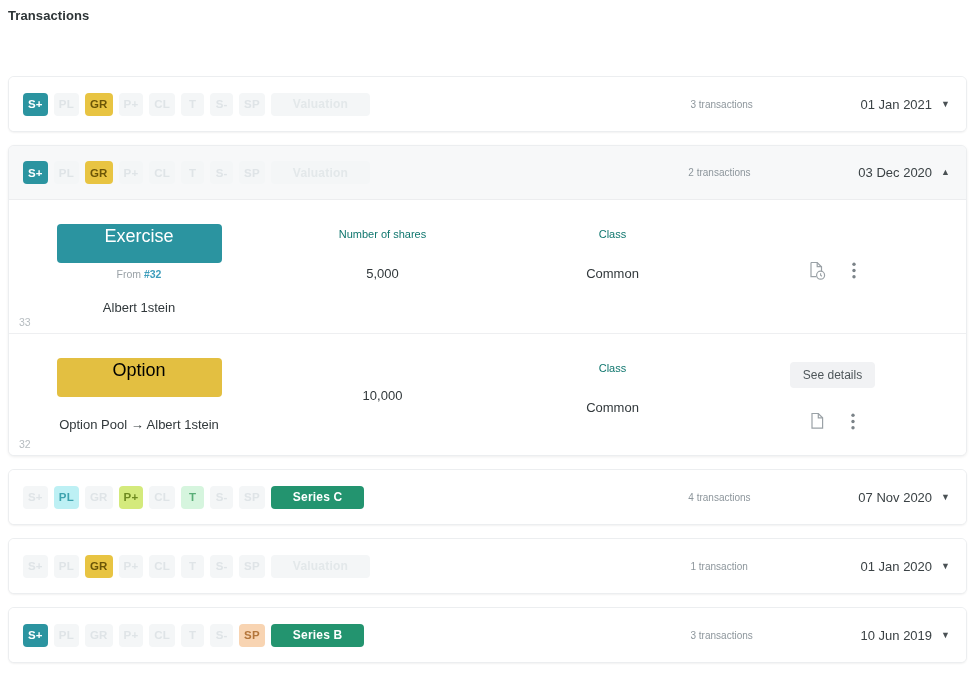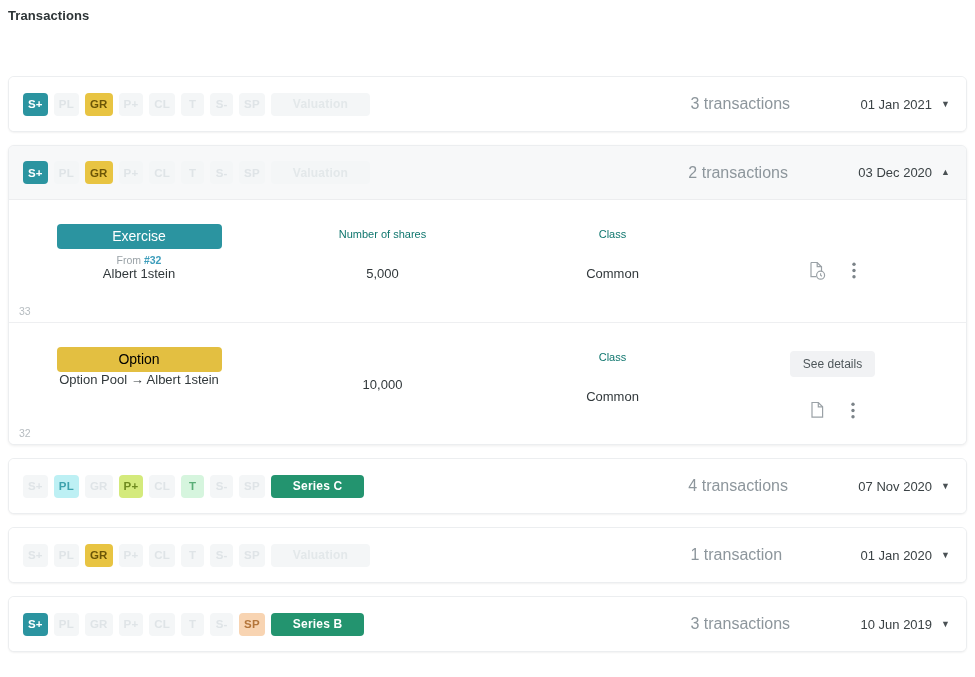--- a/index.html
+++ b/index.html
@@ -57,21 +57,21 @@
   .tag-gr  { background: #e8c442; color: #6b5507; }
   .tag-pl  { background: #bdf0f4; color: #3da3ae; }
   .tag-pplus { background: #d4ea7c; color: #6f8a1f; }
   .tag-t   { background: #d6f5de; color: #59ae77; }
   .tag-spc { background: #f8d4b2; color: #b4763b; }
   .tag-series { background: #23946f; color: #ffffff; }
 
   .hdr-spacer { flex: 1 1 auto; }
 
   .tx-count {
-    font-size: 16px; color: #8d969c;
+    font-size: 10px; color: #8d969c;
     width: 170px; text-align: left;
     flex: 0 0 auto;
   }
   .hdr-date {
     font-size: 13px; color: #3b4245;
     display: flex; align-items: center; gap: 9px;
     flex: 0 0 auto; white-space: nowrap;
   }
   .caret { font-size: 9px; color: #4a5154; line-height: 1; }
 
@@ -81,30 +81,30 @@
     display: flex; align-items: flex-start;
     padding: 22px 16px 18px 14px;
     background: #ffffff;
     min-height: 122px;
   }
   .tx-row + .tx-row { border-top: 1px solid #eeeff1; }
 
   .col-type { width: 232px; flex: 0 0 232px; text-align: center; padding-top: 2px; }
   .type-btn {
     display: block; width: 165px; margin: 0 auto;
-    height: 25px; line-height: 25px;
+    height: 39px; line-height: 25px;
     border-radius: 4px;
-    font-size: 14px; text-align: center;
+    font-size: 18px; text-align: center;
     cursor: pointer;
   }
   .type-exercise { background: #2b94a0; color: #ffffff; }
   .type-option { background: #e3bf41; color: #000000; }
   .type-sub { font-size: 10.5px; color: #9aa2a7; margin-top: 5px; }
   .type-sub .ref { color: #3d9dbb; font-weight: bold; }
-  .party { font-size: 13px; color: #31383b; }
+  .party { font-size: 13px; color: #31383b; margin-top: 20px; }
 
   .col-mid { width: 255px; flex: 0 0 255px; text-align: center; padding-top: 6px; }
   .col-class { width: 205px; flex: 0 0 205px; text-align: center; padding-top: 6px; }
   .col-head { font-size: 11px; color: #0f766e; text-align: center; }
   .col-val { font-size: 13px; color: #31383b; margin-top: 26px; }
 
   .col-actions {
     flex: 1 1 auto;
     display: flex; flex-direction: column; align-items: center;
     padding-top: 6px;

